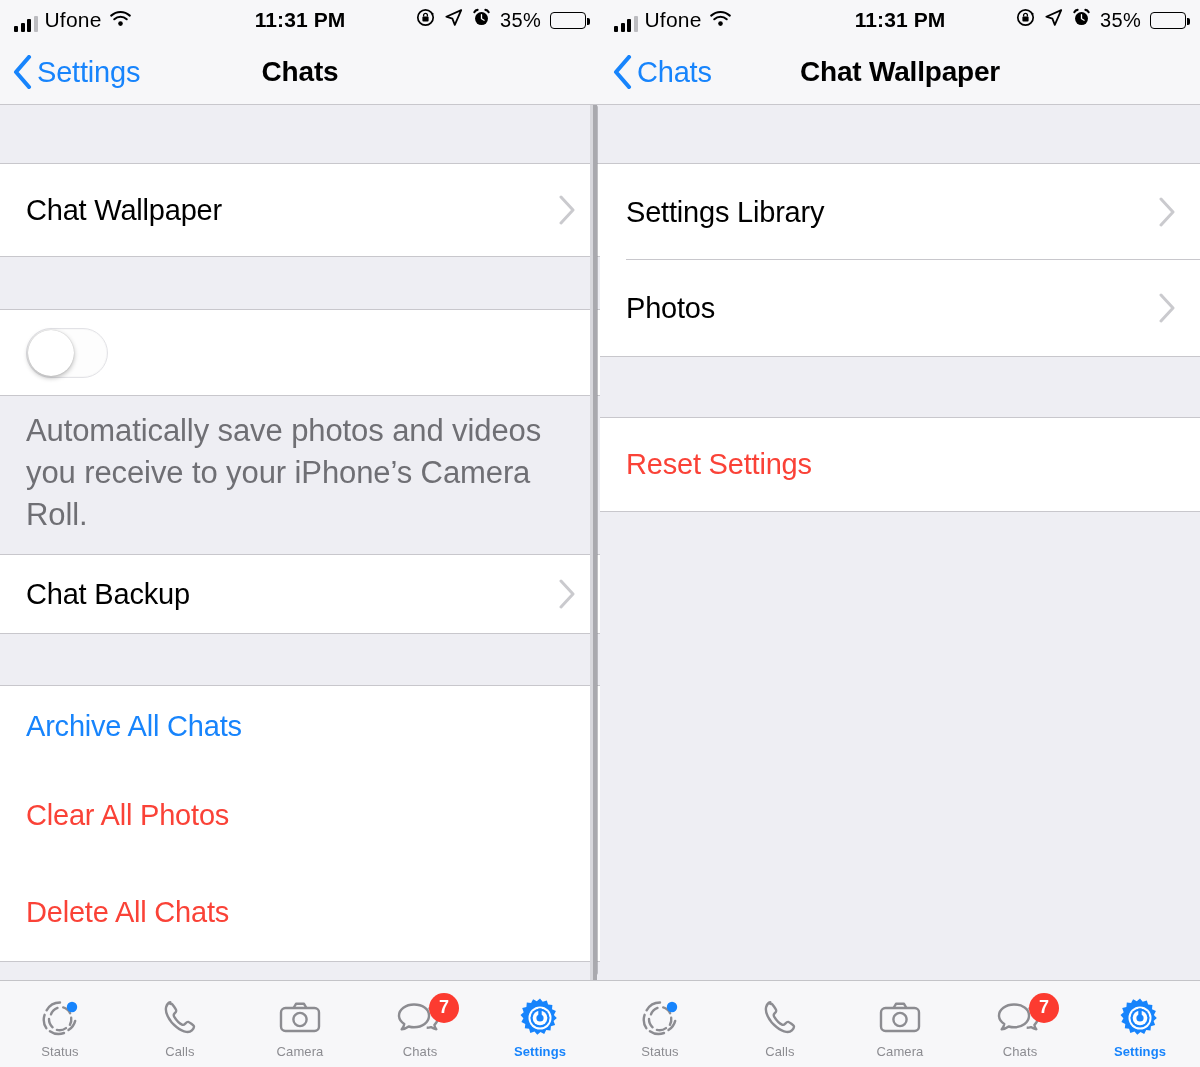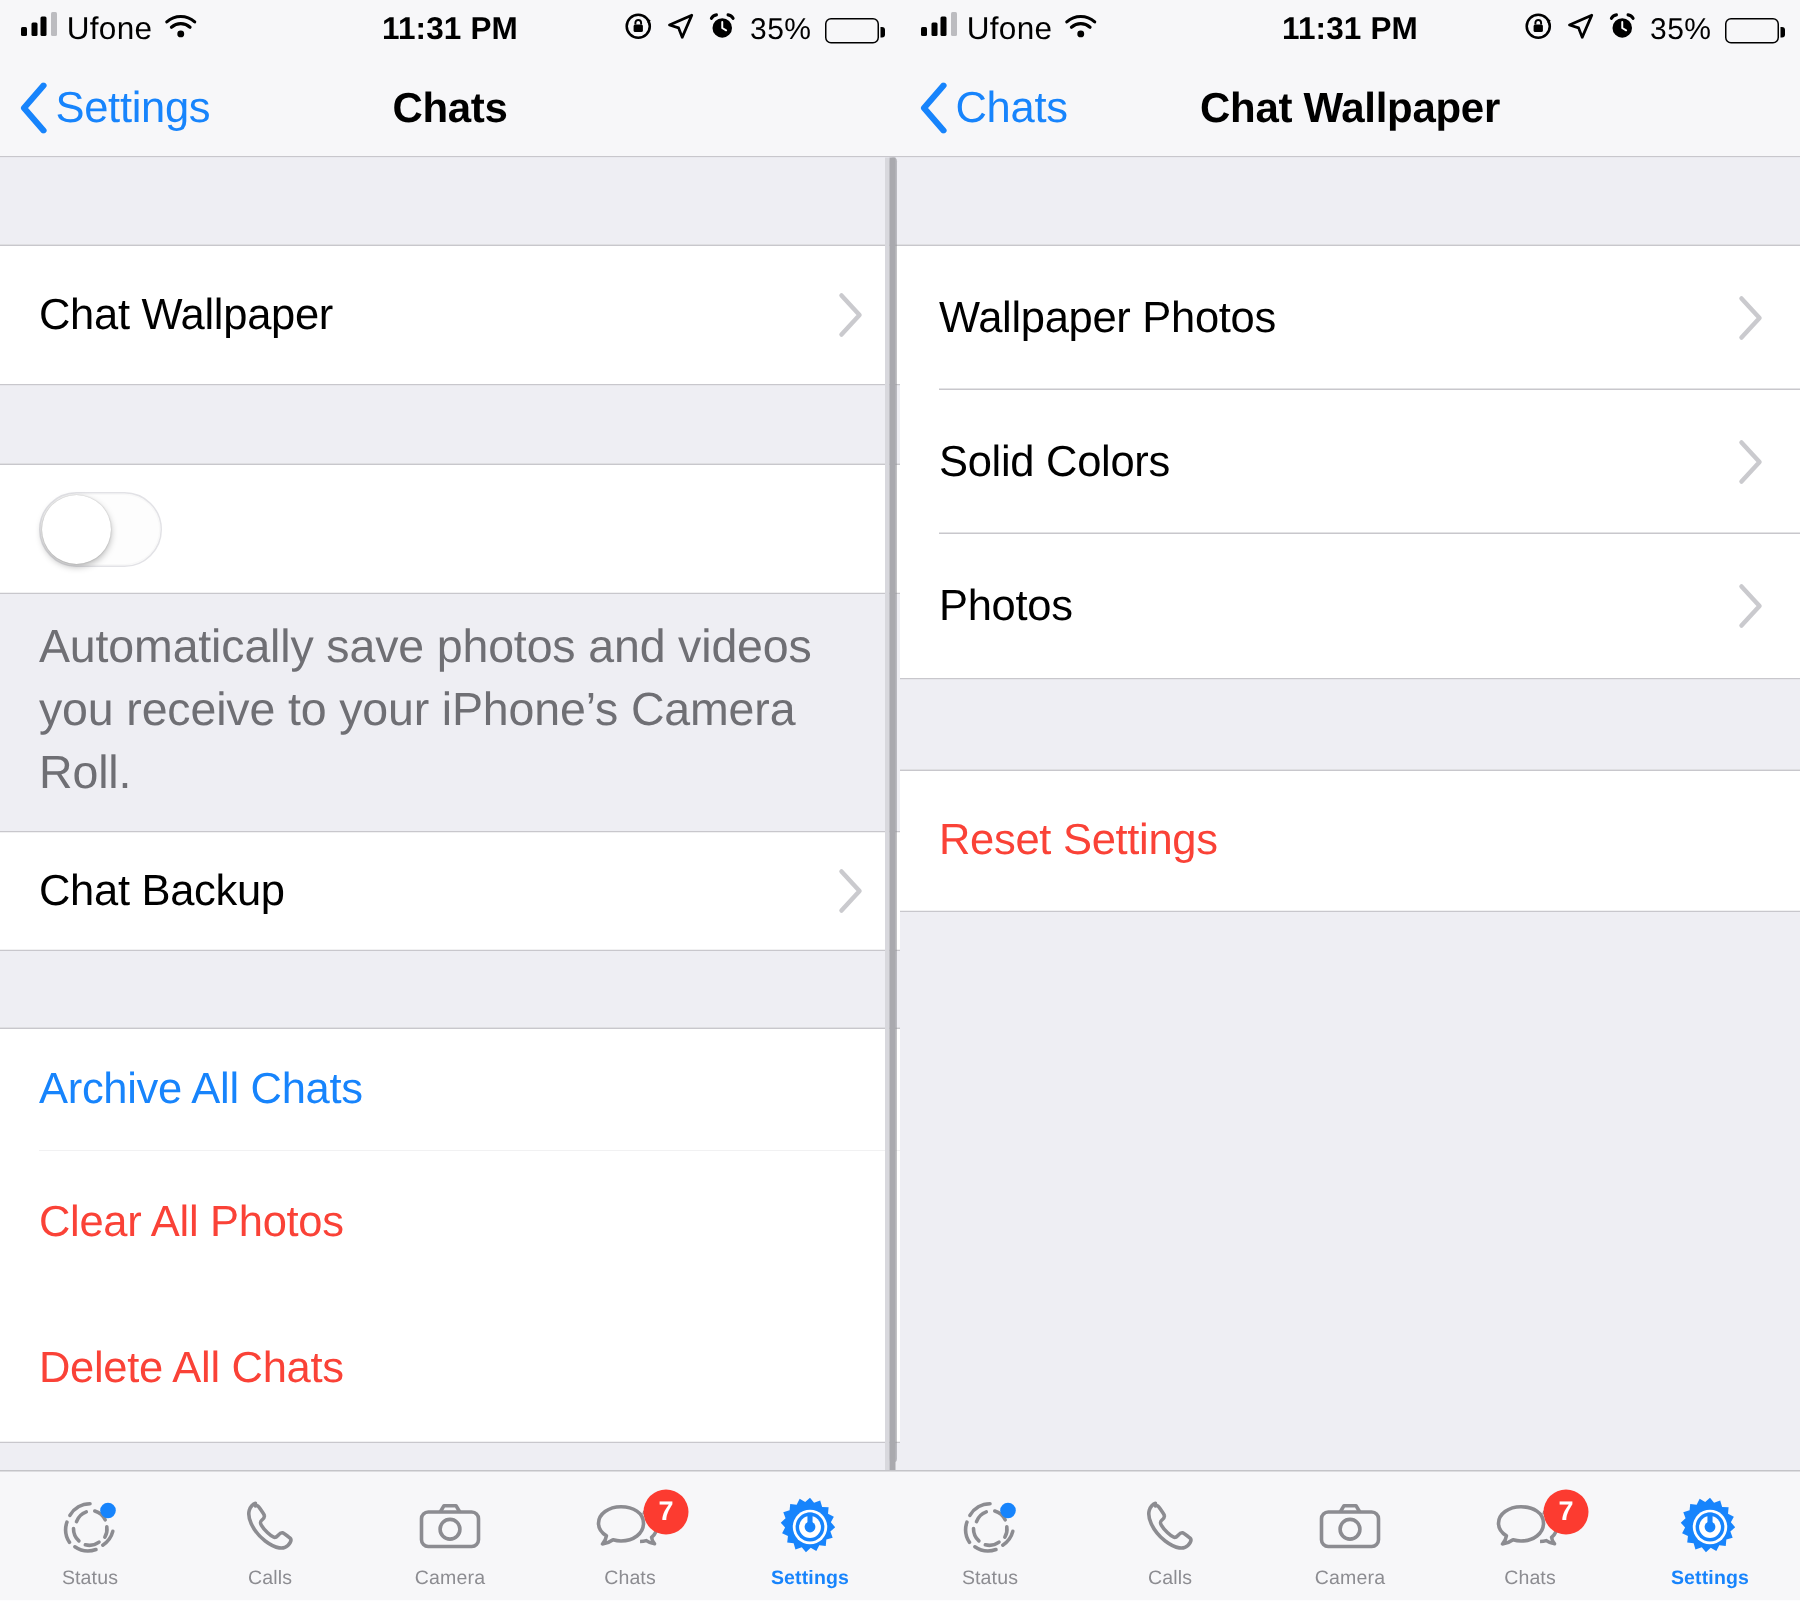--- a/index.html
+++ b/index.html
@@ -37,21 +37,21 @@
   }
 
   
   .status-bar {
     height:40px; background:#f7f7f9;
     display:flex; align-items:center;
     padding:0 14px;
     font-size:21px; font-weight:600; color:#000;
     position:relative;
   }
-  .sb-left  { display:flex; align-items:flex-start; gap:7px; width:33%; }
+  .sb-left  { display:flex; align-items:flex-end; gap:7px; width:33%; }
   .sb-mid   { display:flex; align-items:center; justify-content:center; width:34%;
               letter-spacing:0.1px; }
   .sb-right { display:flex; align-items:center; justify-content:flex-end; gap:9px; width:33%; }
 
   .signal-bars { display:flex; align-items:flex-end; gap:2.5px; height:16px; }
   .signal-bars i { width:4px; background:#000; border-radius:1px; display:block; }
   .signal-bars i:nth-child(1){ height:6px; }
   .signal-bars i:nth-child(2){ height:9px; }
   .signal-bars i:nth-child(3){ height:13px; }
   .signal-bars i:nth-child(4){ height:16px; background:#bcbcc0; }
@@ -337,28 +337,21 @@
         <span class="nav-back-label">Chats</span>
       </div>
       <div class="nav-title">Chat Wallpaper</div>
     </div>
 
     <div class="content">
       <div class="gap" style="height:58px"></div>
 
       <div class="group top-border bottom-border">
         <div class="row" style="height:96px">
-          <span class="row-label">Wallpaper Photos</span>
-          <svg class="chev" width="18" height="30" viewBox="0 0 18 30">
-              <path d="M3 2l12 13L3 28" fill="none" stroke="#b9b9be" stroke-width="3" stroke-linecap="round" stroke-linejoin="round"></path>
-            </svg>
-          <span class="sep"></span>
-        </div>
-        <div class="row" style="height:96px">
-          <span class="row-label">Solid Colors</span>
+          <span class="row-label">Settings Library</span>
           <svg class="chev" width="18" height="30" viewBox="0 0 18 30">
               <path d="M3 2l12 13L3 28" fill="none" stroke="#b9b9be" stroke-width="3" stroke-linecap="round" stroke-linejoin="round"></path>
             </svg>
           <span class="sep"></span>
         </div>
         <div class="row" style="height:96px">
           <span class="row-label">Photos</span>
           <svg class="chev" width="18" height="30" viewBox="0 0 18 30">
               <path d="M3 2l12 13L3 28" fill="none" stroke="#b9b9be" stroke-width="3" stroke-linecap="round" stroke-linejoin="round"></path>
             </svg>

